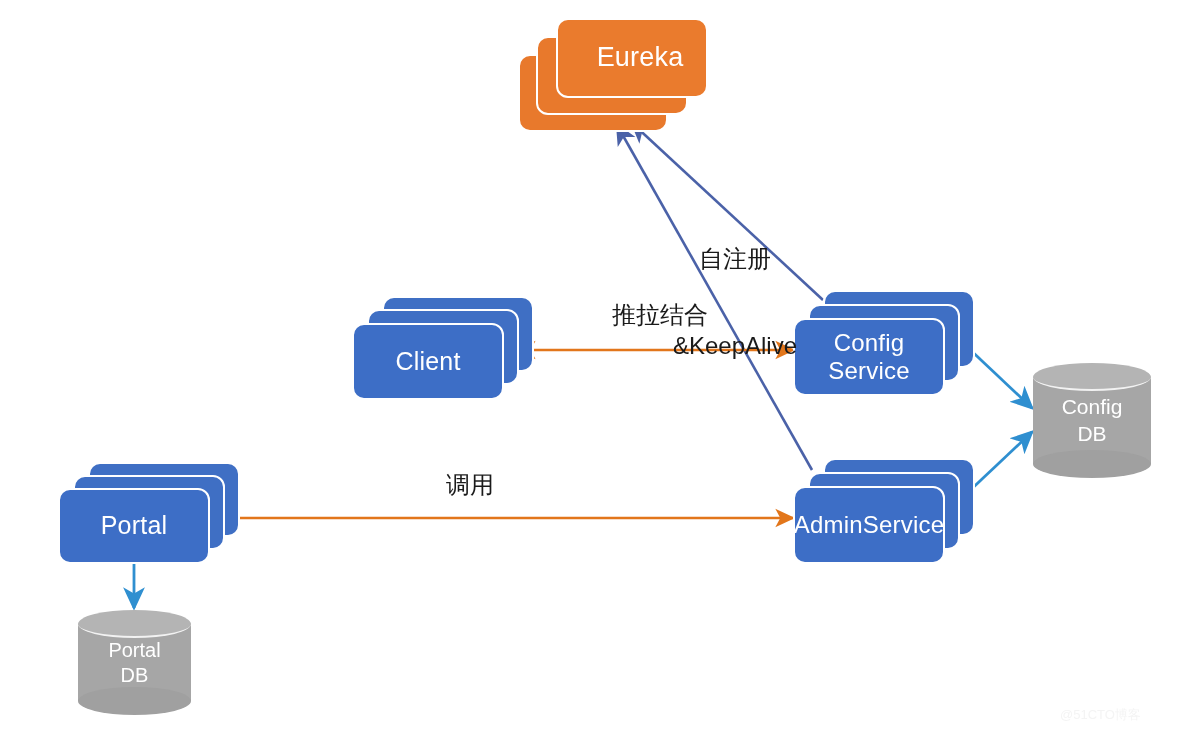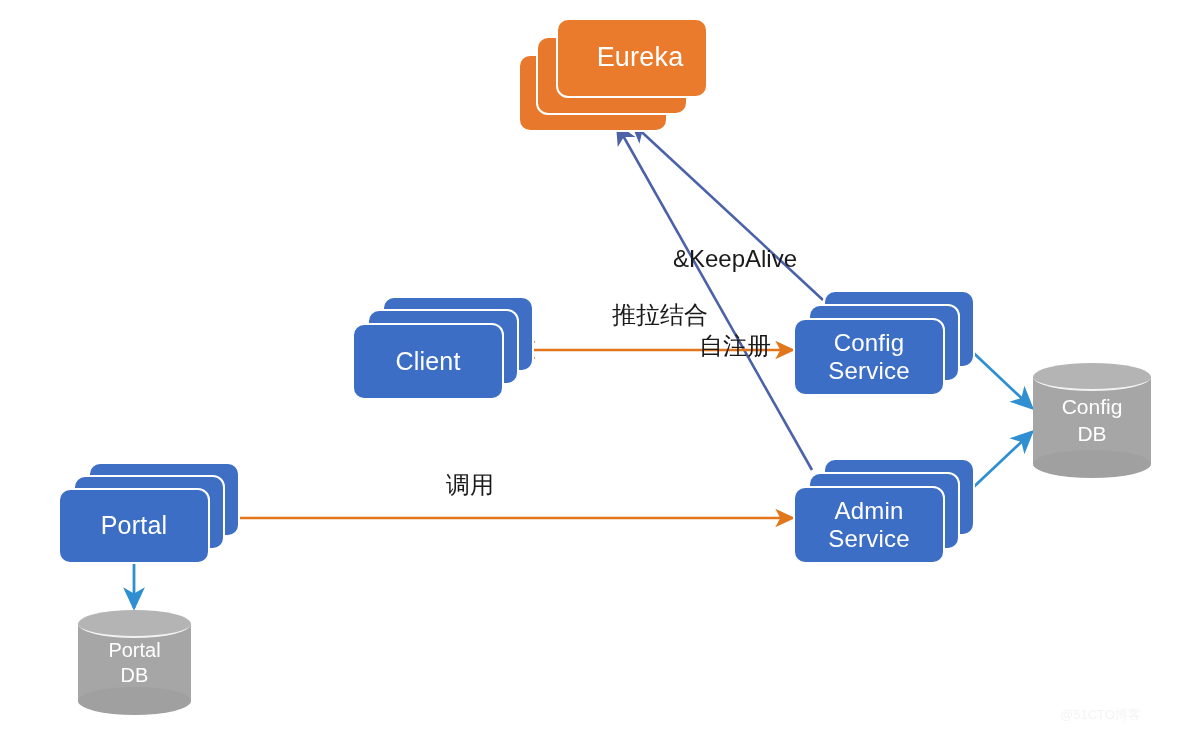--- a/index.html
+++ b/index.html
@@ -176,21 +176,21 @@
     <div class="card back" style="left:15px; top:14px; width:152px; height:78px;"></div>
     <div class="card front" style="left:0px; top:28px; width:152px; height:78px; font-size:24px; flex-direction:column;">
       <span>Config</span>
       <span>Service</span>
     </div>
   </div>
 
   <div class="node blue" style="left:793px; top:458px; width:182px; height:106px;">
     <div class="card back" style="left:30px; top:0px; width:152px; height:78px;"></div>
     <div class="card back" style="left:15px; top:14px; width:152px; height:78px;"></div>
-    <div class="card front" style="left:0px; top:28px; width:152px; height:78px; font-size:24px; flex-direction:column;">
+    <div class="card front" style="left:0px; top:28px; width:152px; height:78px; font-size:24px; flex-direction:row;">
       <span>Admin</span>
       <span>Service</span>
     </div>
   </div>
 
   <div class="node blue" style="left:58px; top:462px; width:182px; height:102px;">
     <div class="card back" style="left:30px; top:0px; width:152px; height:75px;"></div>
     <div class="card back" style="left:15px; top:13px; width:152px; height:75px;"></div>
     <div class="card front" style="left:0px; top:26px; width:152px; height:76px; font-size:25px;">Portal</div>
   </div>
@@ -209,22 +209,22 @@
     <div class="body"></div>
     <div class="top"></div>
     <div class="bottom"></div>
     <div class="db-label" style="font-size:20px;">
       <span>Portal</span>
       <span>DB</span>
     </div>
   </div>
 
   <div class="edge-label" style="left:645px; top:185px; width:180px; font-size:24px;">
+    <div>自注册</div>
     <div>&amp;KeepAlive</div>
-    <div>自注册</div>
   </div>
 
   <div class="edge-label" style="left:405px; top:470px; width:130px; font-size:24px;">调用</div>
 
   <div class="edge-label" style="left:585px; top:300px; width:150px; font-size:24px;">推拉结合</div>
 
   <div class="watermark" style="left:1060px; top:706px;">@51CTO博客</div>
 
 </div>
 

